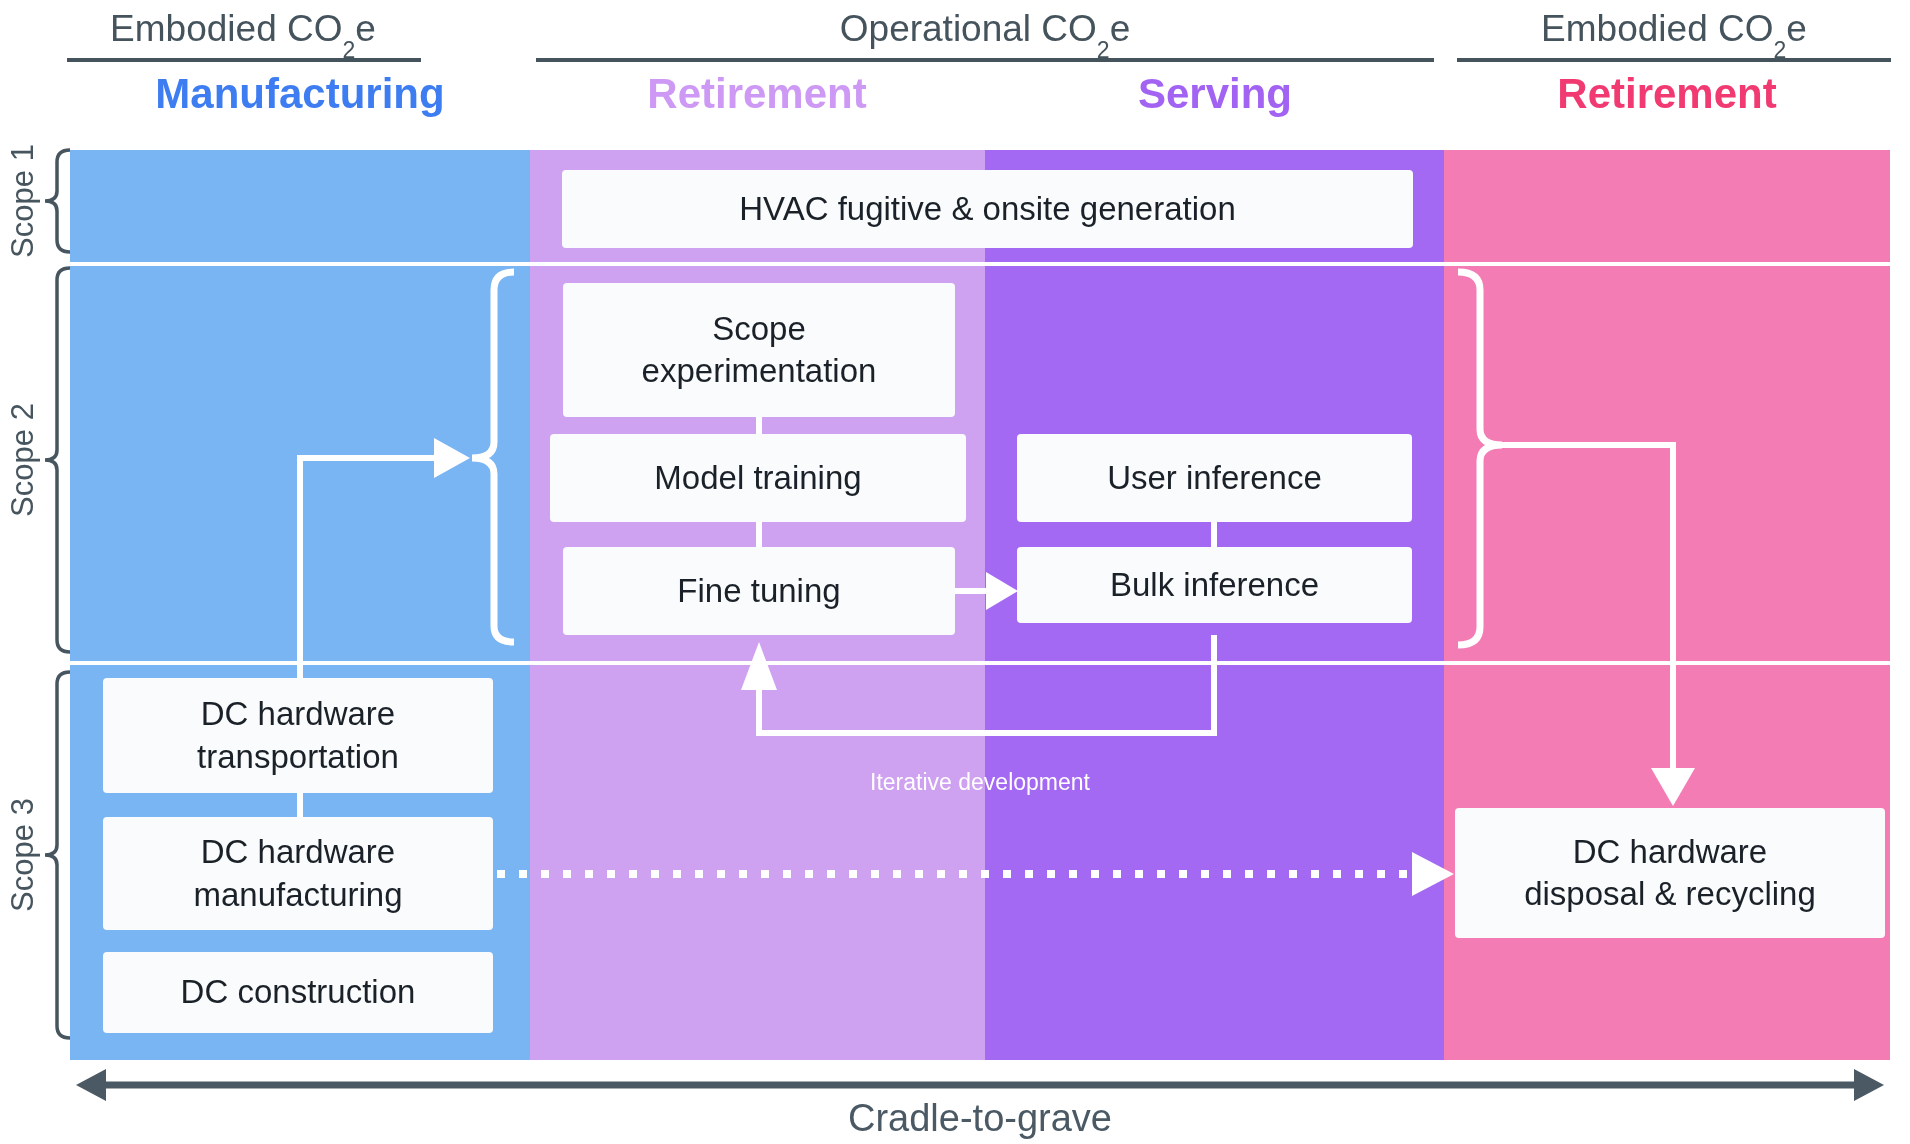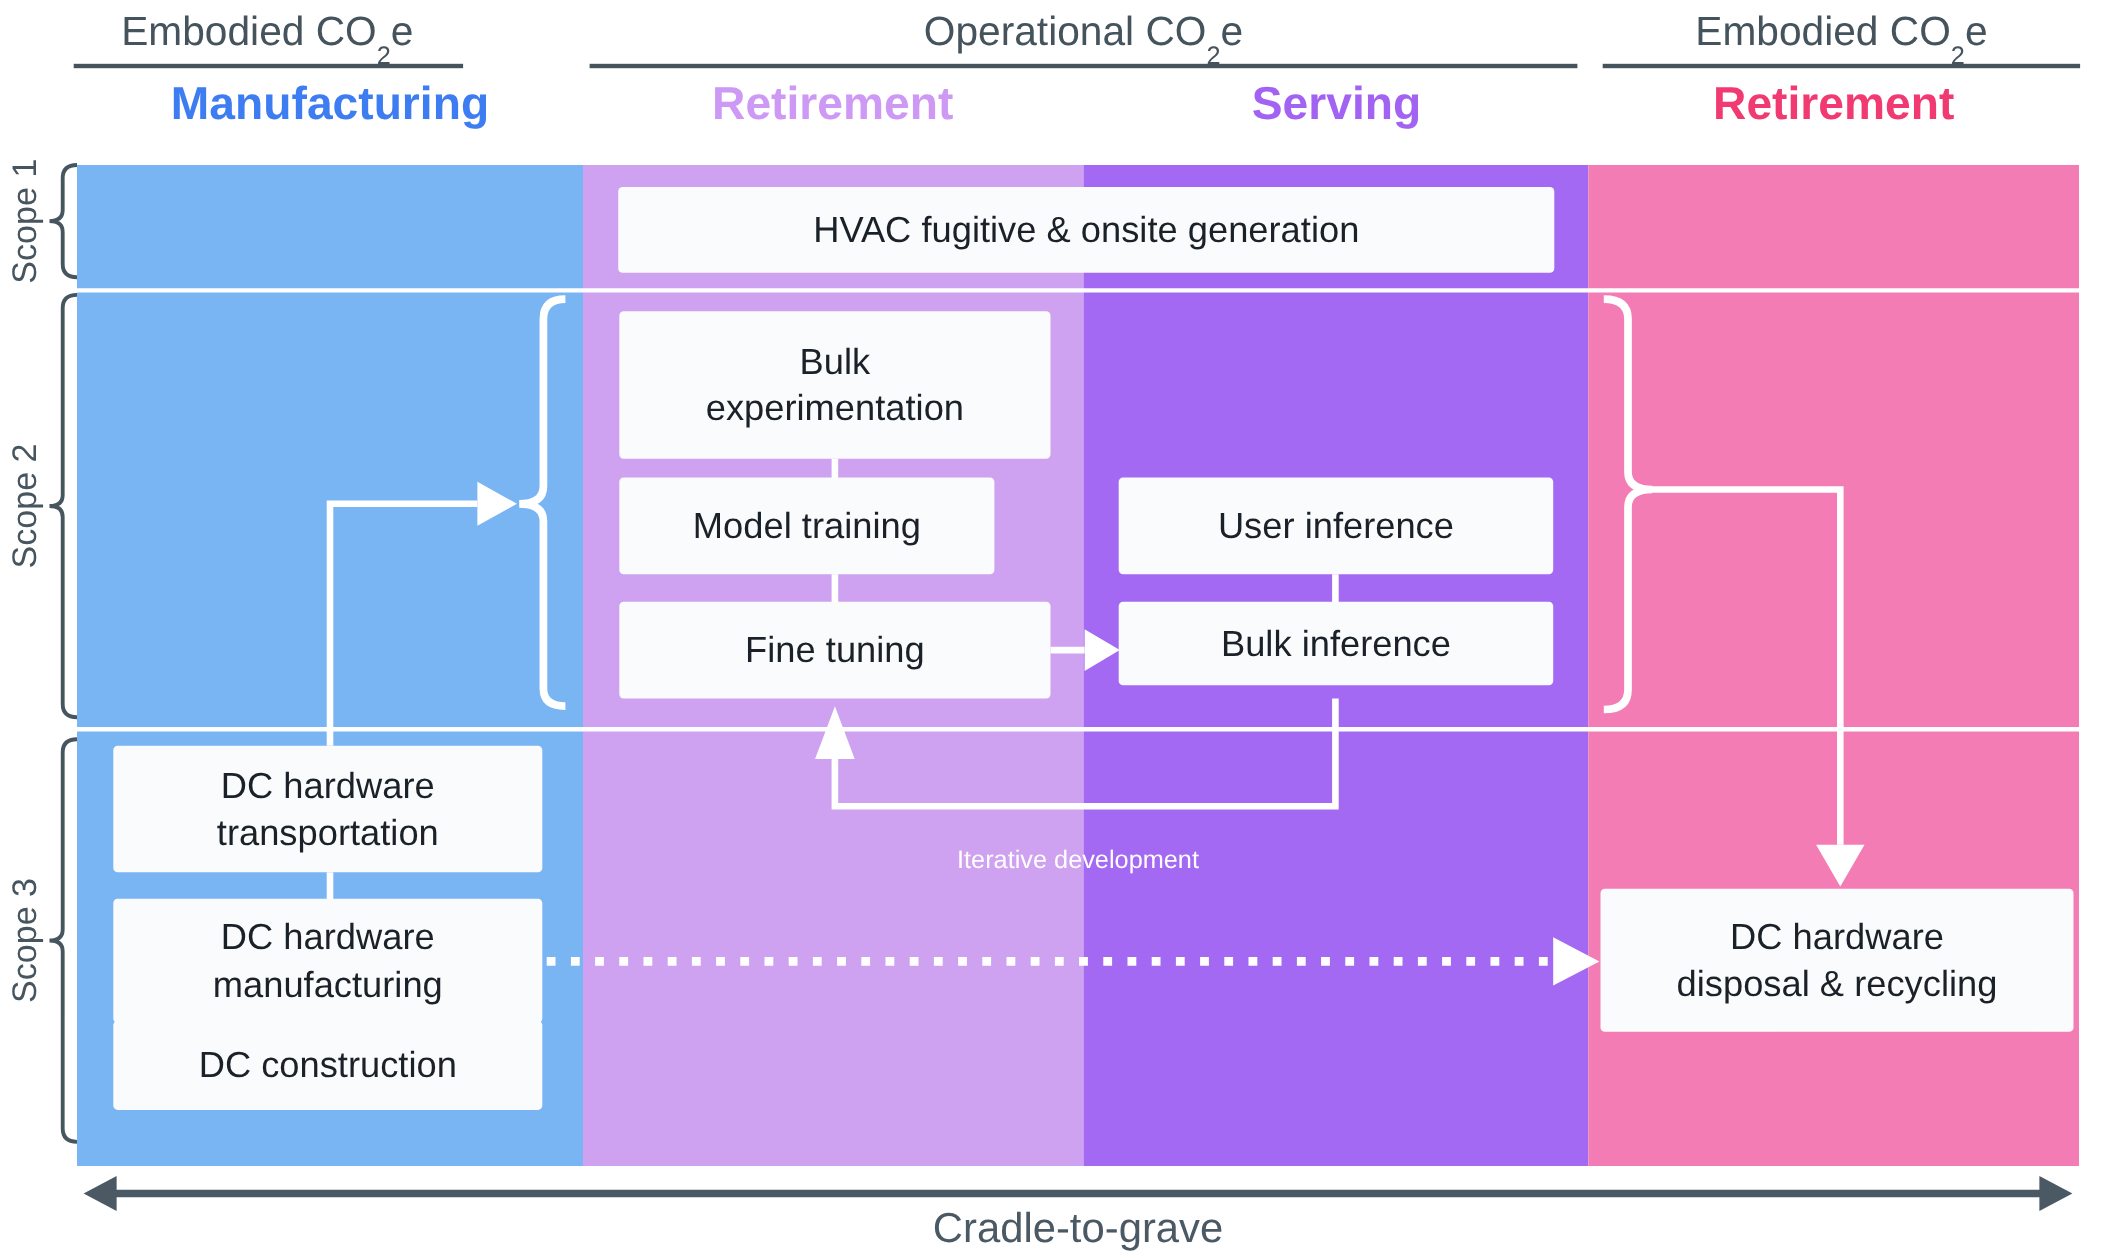--- a/index.html
+++ b/index.html
@@ -124,44 +124,44 @@
 
     <line x1="104" y1="1085" x2="1856" y2="1085" stroke="var(--bottom-arrow)" stroke-width="7"></line>
     <polygon points="106,1069 76,1085 106,1101" fill="var(--bottom-arrow)"></polygon>
     <polygon points="1854,1069 1884,1085 1854,1101" fill="var(--bottom-arrow)"></polygon>
   </svg>
 
   <div class="box" style="left:562px;top:170px;width:851px;height:78px">
     <div class="ln">HVAC fugitive &amp; onsite generation</div>
   </div>
   <div class="box" style="left:563px;top:283px;width:392px;height:134px">
-    <div class="ln">Bulk</div>
+    <div class="ln">Scope</div>
     <div class="ln">experimentation</div>
   </div>
-  <div class="box" style="left:563px;top:434px;width:341px;height:88px">
+  <div class="box" style="left:550px;top:434px;width:416px;height:88px">
     <div class="ln">Model training</div>
   </div>
   <div class="box" style="left:563px;top:547px;width:392px;height:88px">
     <div class="ln">Fine tuning</div>
   </div>
   <div class="box" style="left:1017px;top:434px;width:395px;height:88px">
     <div class="ln">User inference</div>
   </div>
   <div class="box" style="left:1017px;top:547px;width:395px;height:76px">
     <div class="ln">Bulk inference</div>
   </div>
   <div class="box" style="left:103px;top:678px;width:390px;height:115px">
     <div class="ln">DC hardware</div>
     <div class="ln">transportation</div>
   </div>
   <div class="box" style="left:103px;top:817px;width:390px;height:113px">
     <div class="ln">DC hardware</div>
     <div class="ln">manufacturing</div>
   </div>
-  <div class="box" style="left:103px;top:928px;width:390px;height:81px">
+  <div class="box" style="left:103px;top:952px;width:390px;height:81px">
     <div class="ln">DC construction</div>
   </div>
   <div class="box" style="left:1455px;top:808px;width:430px;height:130px">
     <div class="ln">DC hardware</div>
     <div class="ln">disposal &amp; recycling</div>
   </div>
 
   <div class="float-label" id="iterative-label" style="left:980px;top:782px">Iterative development</div>
   <div class="float-label" id="cradle-label" style="left:980px;top:1118px">Cradle-to-grave</div>
 

